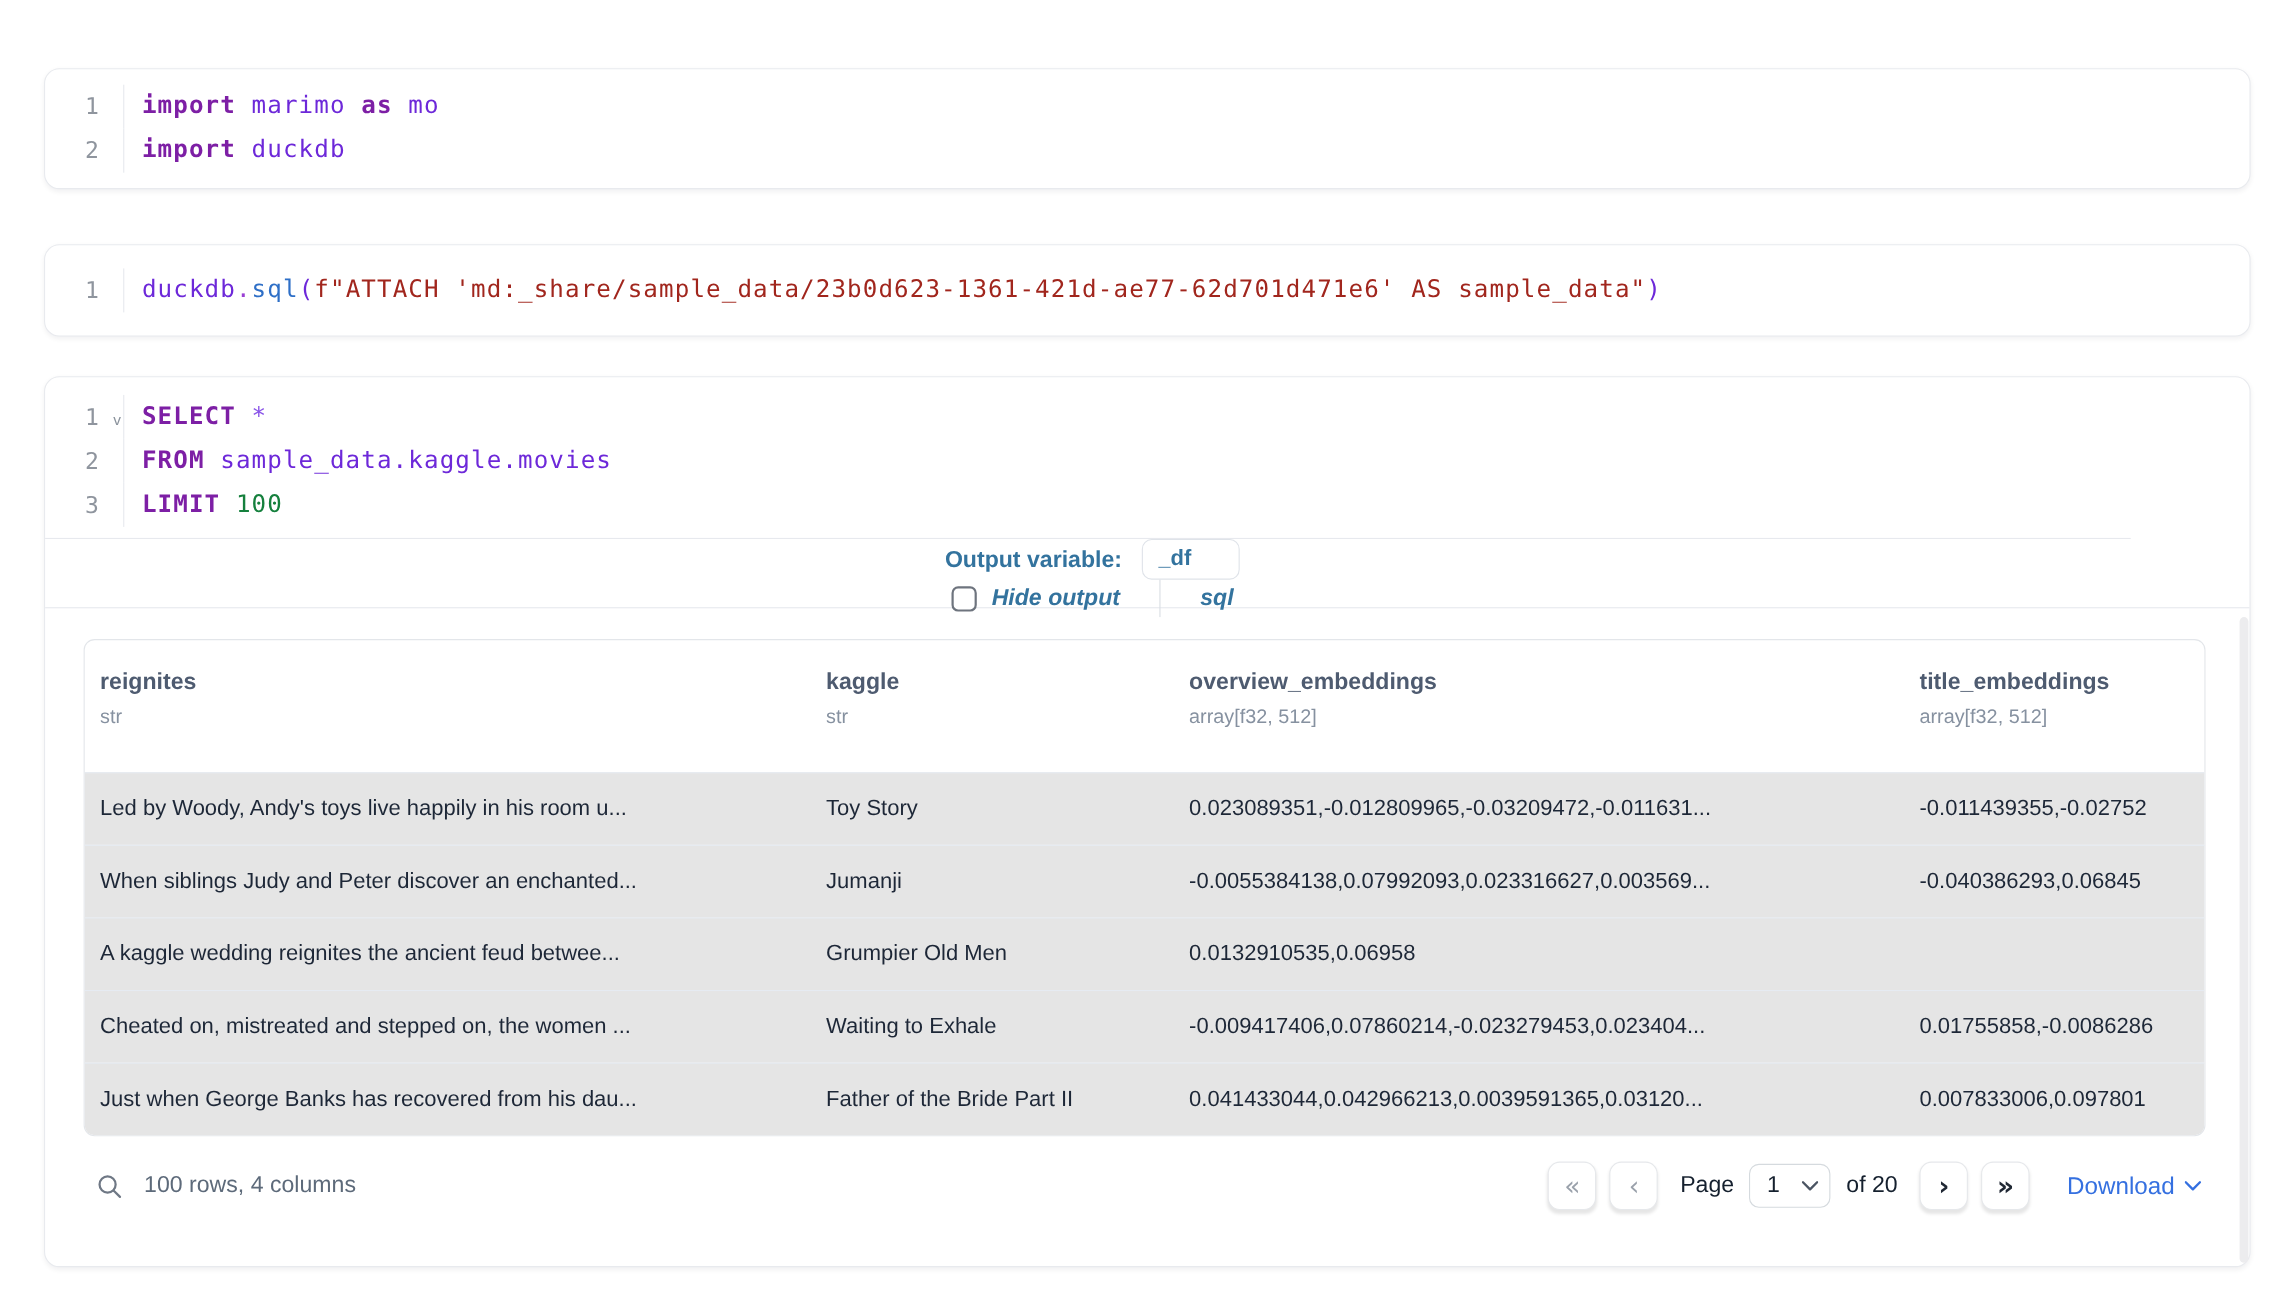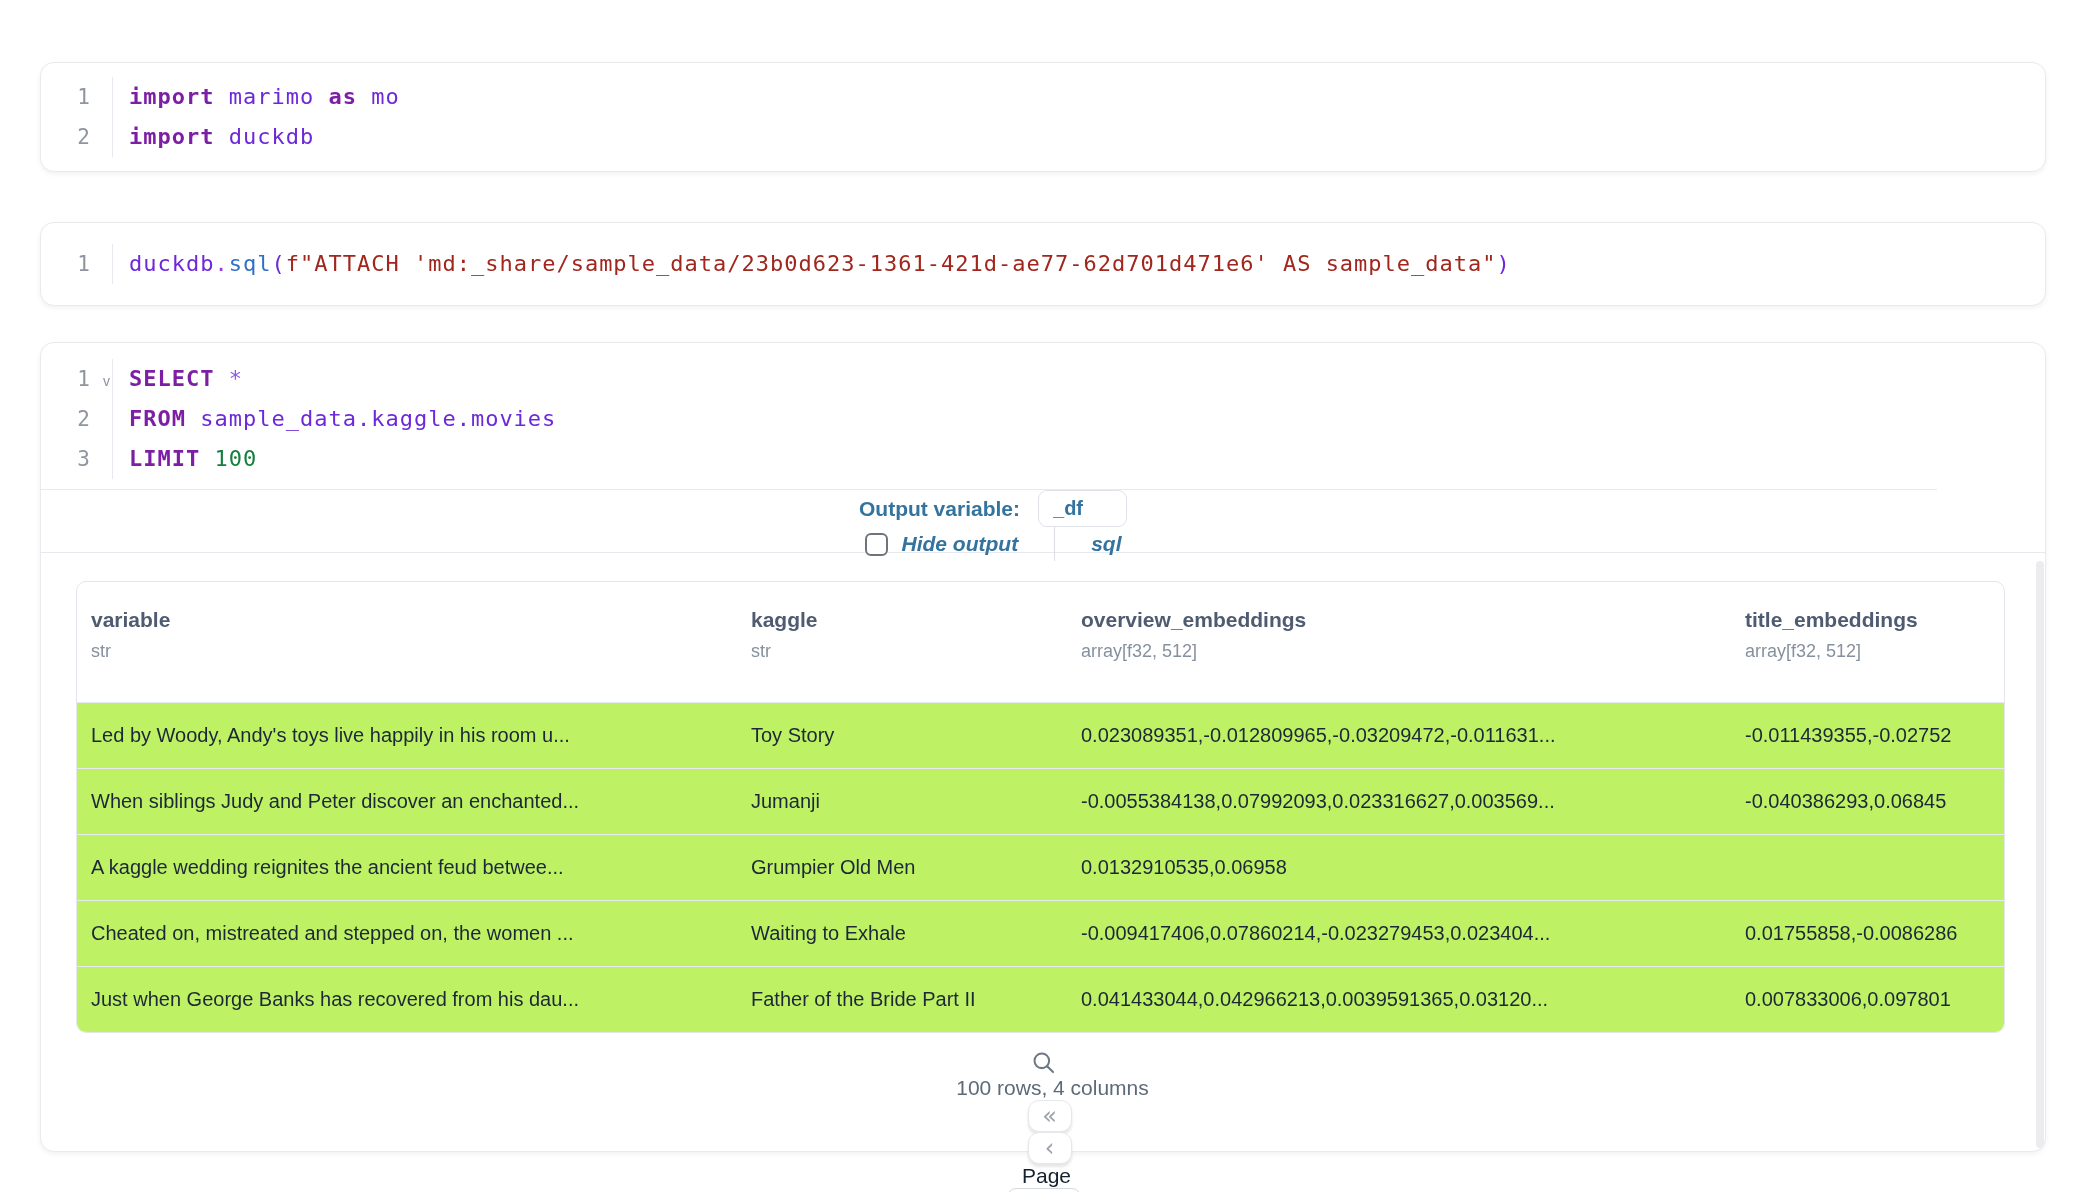--- a/index.html
+++ b/index.html
@@ -85,32 +85,32 @@
   .thead {
     display:grid; grid-template-columns:660px 330px 664px 1fr;
     height:120px; padding:26px 0 0 14px;
   }
   .th { overflow:hidden; padding-right:14px; cursor:pointer; }
   .th-name { font-weight:bold; font-size:21px; color:#4e5b70; white-space:nowrap; }
   .th-dtype { font-size:18px; color:#8691a0; margin-top:9px; white-space:nowrap; }
   .tr {
     display:grid; grid-template-columns:660px 330px 664px 1fr;
     height:66px; align-items:center; padding-left:14px;
-    border-top:1px solid #e6ebf2; background:#bef264;
+    border-top:1px solid #e6ebf2; background:#e5e5e5;
   }
   .td {
     font-size:20px; color:#1d2737;
     white-space:nowrap; overflow:hidden; padding-right:14px;
   }
   .td:last-child { padding-right:0; }
 
   
   .table-footer {
     display:flex; align-items:center;
-    height:58px; margin-top:16px; padding:0 4px 0 10px;flex-direction:column;
+    height:58px; margin-top:16px; padding:0 4px 0 10px;
   }
   .summary { color:#5d6a7a; font-size:21px; margin-left:18px; }
   .spacer { flex:1; }
   .pg-btn {
     width:44px; height:44px;
     border:1px solid #e6e8eb; border-radius:11px; background:#fff;
     box-shadow:0 3px 3px rgba(0,0,0,.10);
     display:flex; align-items:center; justify-content:center;
     font-size:24px; cursor:pointer; margin-left:12px;
     font-family:"DejaVu Sans", sans-serif;
@@ -192,21 +192,21 @@
         <span class="vdiv"></span>
         <span class="accent-label">sql</span>
       </div>
     </div>
     <div class="bar-divider"></div>
 
     <div class="output-area">
       <div class="table-card">
         <div class="thead">
             <div class="th">
-              <div class="th-name">variable</div>
+              <div class="th-name">reignites</div>
               <div class="th-dtype">str</div>
             </div>
             <div class="th">
               <div class="th-name">kaggle</div>
               <div class="th-dtype">str</div>
             </div>
             <div class="th">
               <div class="th-name">overview_embeddings</div>
               <div class="th-dtype">array[f32, 512]</div>
             </div>

